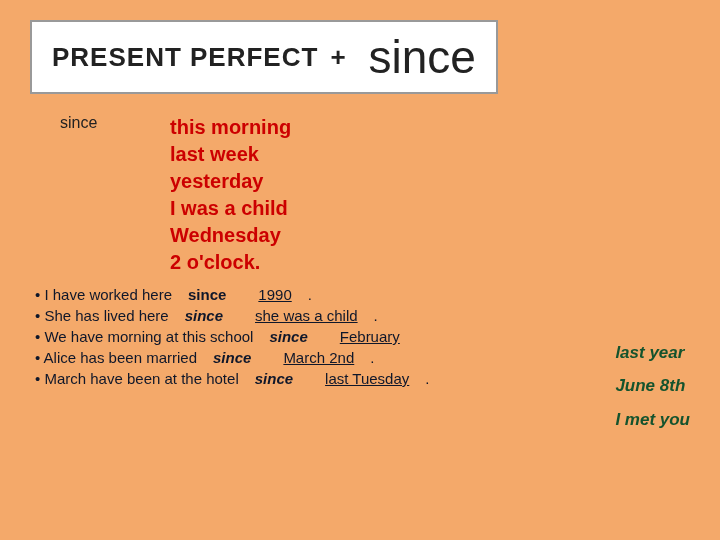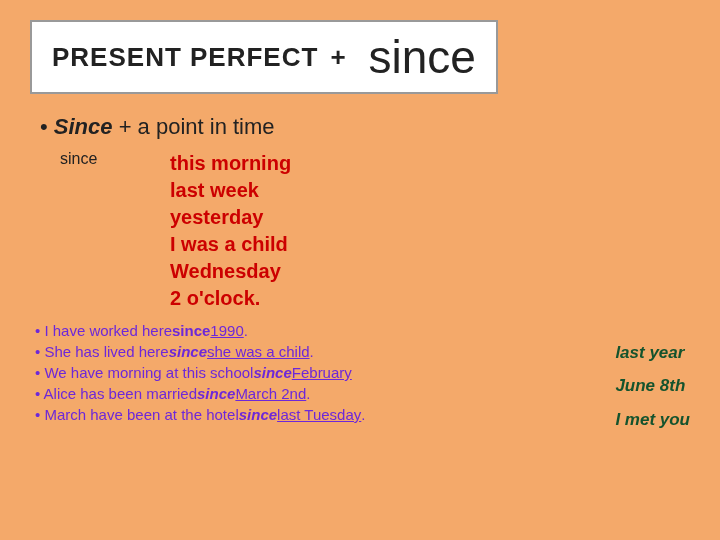--- a/index.html
+++ b/index.html
@@ -84,26 +84,26 @@
       line-height: 1.35;
     }
 
     .sentences-section {
       margin-top: 10px;
       margin-left: 5px;
     }
 
     .sentence-row {
       font-size: 15px;
-      color: #6d28d9;
+      color: #0f172a;
       margin-bottom: 4px;
       display: flex;
       align-items: baseline;
       flex-wrap: wrap;
-      gap: 0px;
+      gap: 16px;
     }
 
     .sentence-row span {
       display: inline;
     }
 
     .bold-italic {
       font-style: italic;
       font-weight: bold;
     }
@@ -133,23 +133,20 @@
 
   
   <div class="title-box">
     <span class="title-text">PRESENT PERFECT</span>
     <span class="title-text" style="margin: 0 12px;">+</span>
     <span class="title-since">since</span>
   </div>
 
   
   <div class="bullet-section">
-    <div class="since-point">
-      • <span class="since-italic">Since</span> + a point in time
-    </div>
 
     <div class="since-label-row">
       <div class="since-label">since</div>
       <div class="since-examples">
         <span class="since-example-item">this morning</span>
         <span class="since-example-item">last week</span>
         <span class="since-example-item">yesterday</span>
         <span class="since-example-item">I was a child</span>
         <span class="since-example-item">Wednesday</span>
         <span class="since-example-item">2 o'clock.</span>

